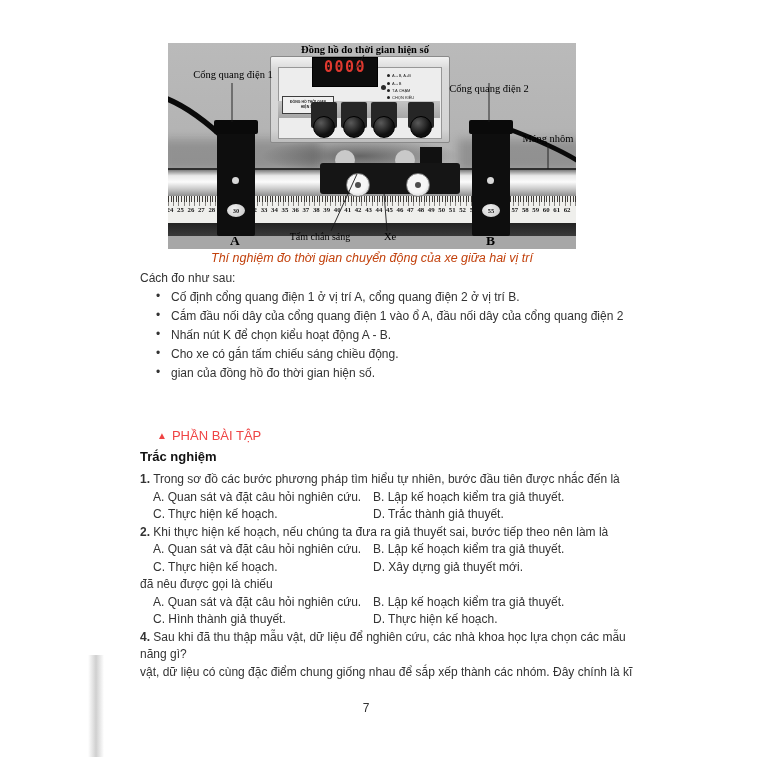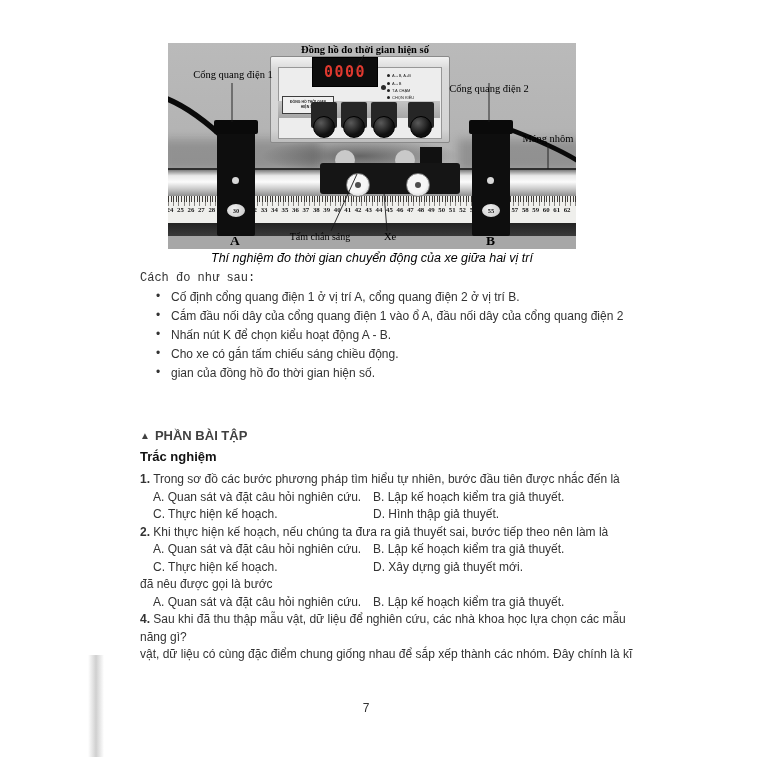--- a/index.html
+++ b/index.html
@@ -48,21 +48,21 @@
   .gate-oval{position:absolute;left:10px;top:84px;width:18px;height:13px;border-radius:50%;
         background:radial-gradient(circle at 40% 35%,#f1f1f1,#c4c4c4);display:flex;align-items:center;justify-content:center;
         font-family:"Liberation Serif",serif;font-size:6.5px;font-weight:700;color:#222;}
 
   
   #device{position:absolute;left:102px;top:13px;width:180px;height:87px;border:1px solid #8a8a8a;border-radius:2px;
         background:linear-gradient(180deg,#f2f2f2 0%,#dadada 14%,#d4d4d4 85%,#bdbdbd 100%);box-sizing:border-box;}
   #device-panel{position:absolute;left:7px;top:10px;width:162px;height:70px;background:#ededed;border:1px solid #979797;}
   #device-band{position:absolute;left:7px;top:44px;width:162px;height:17px;background:linear-gradient(180deg,#c4c4c4,#a6a6a6);}
   #display{position:absolute;left:41px;top:0;width:64px;height:28px;background:#0d0d0d;border:1px solid #000;
-        display:flex;align-items:center;justify-content:center;}
+        display:flex;align-items:flex-start;justify-content:center;}
   #display-digits{font-family:"DejaVu Sans Mono",monospace;font-size:15px;font-weight:700;letter-spacing:1.5px;}
   #power-dot{position:absolute;left:110px;top:28px;width:5px;height:5px;border-radius:50%;background:#2b2b2b;}
   #mode-indicators{position:absolute;left:116px;top:15px;width:54px;}
   .ind-row{display:flex;align-items:center;height:7.4px;}
   .ind-dot{width:3px;height:3px;border-radius:50%;background:#222;margin-right:2px;flex:0 0 auto;}
   .ind-txt{font-size:4px;color:#222;white-space:nowrap;}
   #name-plate{position:absolute;left:11px;top:39px;width:52px;height:18px;background:#f0f0f0;border:1px solid #3d3d3d;
         box-sizing:border-box;display:flex;flex-direction:column;align-items:center;justify-content:center;}
   .plate-line{font-size:3.5px;font-weight:700;color:#222;line-height:1.5;white-space:nowrap;}
   .knob-housing{position:absolute;top:45px;width:26px;height:26px;background:#262626;border-radius:2px;}
@@ -77,28 +77,28 @@
   #lbl-gate2{left:266px;top:40px;width:110px;}
   #lbl-track{left:352px;top:90px;width:56px;}
   #lbl-blocker{left:112px;top:188px;width:80px;font-size:10px;}
   #lbl-cart{left:207px;top:188px;width:30px;}
   .pos-letter{position:absolute;top:190px;font-family:"Liberation Serif",serif;font-size:13.5px;font-weight:700;color:#000;}
   #lbl-a{left:62px;} #lbl-b{left:318px;}
   .photo-svg{position:absolute;left:0;top:0;width:408px;height:206px;}
 
   
   #caption{position:absolute;left:168px;top:251px;width:408px;text-align:center;font-style:italic;
-        font-size:12.5px;color:#000000;white-space:nowrap;}
+        font-size:12.5px;color:#c2410c;white-space:nowrap;}
   .body-text{font-size:12px;color:#333;}
-  #intro{position:absolute;left:140px;top:271px;white-space:nowrap;font-family:Liberation Mono, monospace;}
+  #intro{position:absolute;left:140px;top:271px;white-space:nowrap;}
   #bullet-list{position:absolute;left:140px;top:288px;width:500px;}
   .b-item{position:relative;padding-left:31px;line-height:18px;margin-bottom:1px;}
   .b-dot{position:absolute;left:16px;top:-1px;}
   .b-line{white-space:nowrap;}
-  #section-heading{position:absolute;left:140px;top:428px;font-weight:700;font-size:13px;color:#404040;white-space:nowrap;}
+  #section-heading{position:absolute;left:157px;top:428px;font-weight:400;font-size:13px;color:#ef4444;white-space:nowrap;}
   #section-heading .marker{font-size:10px;vertical-align:1px;margin-right:5px;}
   #subsection{position:absolute;left:140px;top:449px;font-weight:700;font-size:13px;color:#111;white-space:nowrap;}
   #question-list{position:absolute;left:140px;top:471px;width:505px;}
   .q-line{line-height:17.5px;white-space:nowrap;}
   .opt-row{position:relative;line-height:17.5px;padding-left:13px;white-space:nowrap;}
   .opt-r{position:absolute;left:233px;top:0;white-space:nowrap;}
   #page-num{position:absolute;left:140px;top:701px;width:452px;text-align:center;font-size:12px;color:#333;}
   #edge-shadow{position:absolute;left:88px;top:655px;width:16px;height:102px;
         background:linear-gradient(90deg,rgba(120,120,120,0) 0%,rgba(120,120,120,.35) 50%,rgba(120,120,120,0) 100%);}
 </style>
@@ -265,30 +265,31 @@
     </div>
 
   <div id="section-heading">
     <span class="marker">▲</span><span>PHẦN BÀI TẬP</span>
   </div>
   <div id="subsection">Trắc nghiệm</div>
   <div id="question-list" class="body-text">
       <div class="q">
         <div class="q-line"><b>1.</b> Trong sơ đồ các bước phương pháp tìm hiểu tự nhiên, bước đầu tiên được nhắc đến là</div>
         <div class="opt-row"><span class="opt-l">A. Quan sát và đặt câu hỏi nghiên cứu.</span><span class="opt-r">B. Lập kế hoạch kiểm tra giả thuyết.</span></div>
-        <div class="opt-row"><span class="opt-l">C. Thực hiện kế hoạch.</span><span class="opt-r">D. Hình thập giả thuyết.</span></div>
+        <div class="opt-row"><span class="opt-l">C. Thực hiện kế hoạch.</span><span class="opt-r">D. Trắc thành giả thuyết.</span></div>
       </div>
       <div class="q">
         <div class="q-line"><b>2.</b> Khi thực hiện kế hoạch, nếu chúng ta đưa ra giả thuyết sai, bước tiếp theo nên làm là</div>
         <div class="opt-row"><span class="opt-l">A. Quan sát và đặt câu hỏi nghiên cứu.</span><span class="opt-r">B. Lập kế hoạch kiểm tra giả thuyết.</span></div>
         <div class="opt-row"><span class="opt-l">C. Thực hiện kế hoạch.</span><span class="opt-r">D. Xây dựng giả thuyết mới.</span></div>
       </div>
       <div class="q">
-        <div class="q-line">đã nêu được gọi là bước</div>
+        <div class="q-line">đã nêu được gọi là chiếu</div>
         <div class="opt-row"><span class="opt-l">A. Quan sát và đặt câu hỏi nghiên cứu.</span><span class="opt-r">B. Lập kế hoạch kiểm tra giả thuyết.</span></div>
+        <div class="opt-row"><span class="opt-l">C. Hình thành giả thuyết.</span><span class="opt-r">D. Thực hiện kế hoạch.</span></div>
       </div>
       <div class="q">
         <div class="q-line"><b>4.</b> Sau khi đã thu thập mẫu vật, dữ liệu để nghiên cứu, các nhà khoa học lựa chọn các mẫu</div>
         <div class="q-line">năng gì?</div>
         <div class="q-line">vật, dữ liệu có cùng đặc điểm chung giống nhau để sắp xếp thành các nhóm. Đây chính là kĩ</div>
       </div>
     </div>
 
   <div id="page-num">7</div>
   <div id="edge-shadow"></div>

